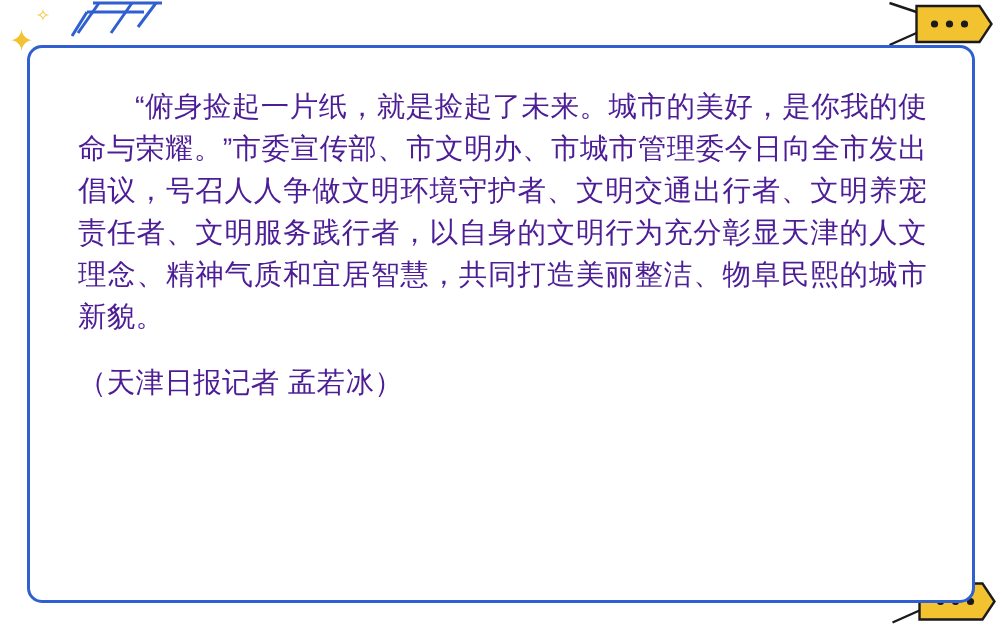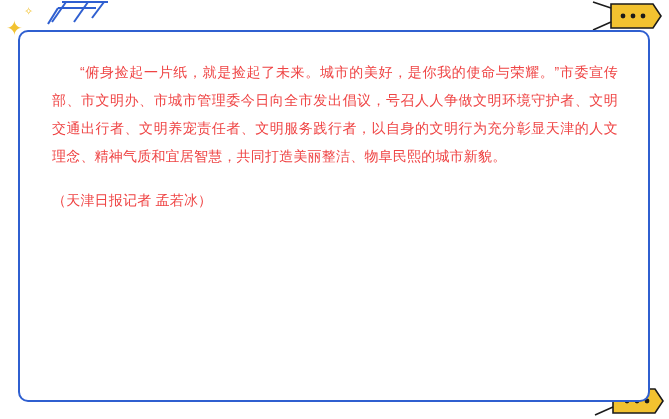--- a/index.html
+++ b/index.html
@@ -36,23 +36,23 @@
     position: absolute;
     left: 36px;
     top: 48px;
     width: 598px;
     height: 340px;
     box-sizing: border-box;
     padding: 10px 16px 0 16px;
   }
   .para {
     font-family: "Liberation Sans", sans-serif;
-    font-size: 14px;
+    font-size: 19px;
     line-height: 28px;
-    color: #ef4444;
+    color: #4c1d95;
     text-align: justify;
     text-justify: inter-ideograph;
     margin: 0 0 16px 0;
     letter-spacing: 0.2px;
   }
   .para.indent {
     text-indent: 2em;
   }
   .para.last {
     margin-bottom: 0;

